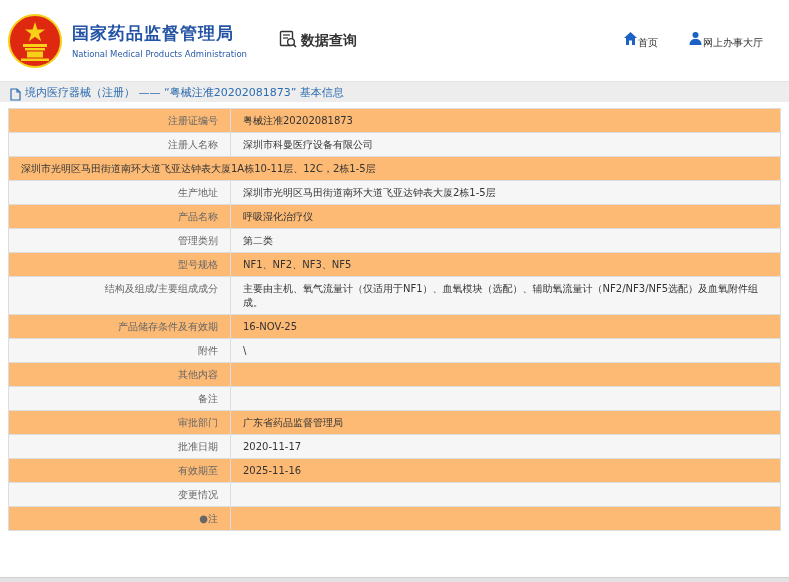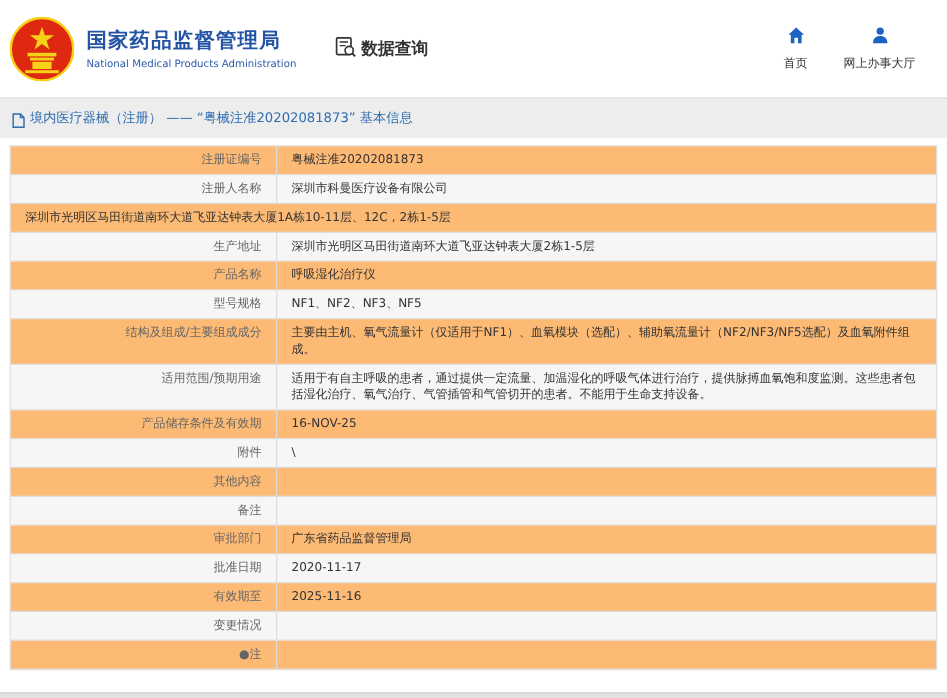--- a/index.html
+++ b/index.html
@@ -9,26 +9,26 @@
   
   .header { height:81px; display:flex; align-items:center; padding-left:8px; background:#fff; }
   .emblem { width:54px; height:54px; flex:0 0 54px; }
   .brand { margin-left:10px; }
   .brand-cn { font-size:17px; font-weight:bold; color:#2353a4; letter-spacing:1px; }
   .brand-en { font-size:8.5px; color:#2a5caa; margin-top:4px; }
   .dq { display:flex; align-items:center; margin-left:32px; cursor:pointer;font-weight:bold; }
   .dq svg { width:18px; height:18px; }
   .dq-label { font-size:14px; color:#333; margin-left:4px; }
   .nav { margin-left:auto; margin-right:26px; display:flex; gap:30px; }
-  .nav-item { display:flex; flex-direction:column; align-items:center; cursor:pointer; }
+  .nav-item { display:flex; flex-direction:row; align-items:center; cursor:pointer; }
   .nav-item svg { width:15px; height:15px; }
   .nav-label { font-size:10px; color:#333; margin-top:5px; white-space:nowrap; }
 
   
-  .crumb-bar { height:34px; background:#ededed; border-top:1px solid #e3e3e3;
+  .crumb-bar { height:21px; background:#ededed; border-top:1px solid #e3e3e3;
                display:flex; align-items:center; padding-left:10px; }
   .crumb-icon { width:11px; height:13px; margin-right:4px; flex:0 0 auto; }
   .crumb-title { font-size:11px; color:#2d6cb0; }
 
   
   .tbl { margin:6px 8px 0 8px; border:1px solid #ddd; border-bottom:none; background:#fff; }
   .row { display:flex; border-bottom:1px solid #ddd; background:#fdba74; }
   .row:nth-child(even) { background:#f6f6f6; }
   .cell-label { width:222px; flex:0 0 222px; text-align:right; padding:5px 12px 4px 6px;
                 font-size:10px; line-height:14px; color:#666; border-right:1px solid #ddd; }
@@ -114,30 +114,30 @@
   </div>
   <div class="row">
     <div class="cell-label">生产地址</div>
     <div class="cell-value">深圳市光明区马田街道南环大道飞亚达钟表大厦2栋1-5层</div>
   </div>
   <div class="row">
     <div class="cell-label">产品名称</div>
     <div class="cell-value">呼吸湿化治疗仪</div>
   </div>
   <div class="row">
+    <div class="cell-label">管理类别</div>
+    <div class="cell-value">第二类</div>
+  </div>
+  <div class="row">
     <div class="cell-label">型号规格</div>
     <div class="cell-value">NF1、NF2、NF3、NF5</div>
   </div>
   <div class="row">
     <div class="cell-label">结构及组成/主要组成成分</div>
     <div class="cell-value">主要由主机、氧气流量计（仅适用于NF1）、血氧模块（选配）、辅助氧流量计（NF2/NF3/NF5选配）及血氧附件组成。</div>
-  </div>
-  <div class="row">
-    <div class="cell-label">适用范围/预期用途</div>
-    <div class="cell-value">适用于有自主呼吸的患者，通过提供一定流量、加温湿化的呼吸气体进行治疗，提供脉搏血氧饱和度监测。这些患者包括湿化治疗、氧气治疗、气管插管和气管切开的患者。不能用于生命支持设备。</div>
   </div>
   <div class="row">
     <div class="cell-label">产品储存条件及有效期</div>
     <div class="cell-value">16-NOV-25</div>
   </div>
   <div class="row">
     <div class="cell-label">附件</div>
     <div class="cell-value">\</div>
   </div>
   <div class="row">

